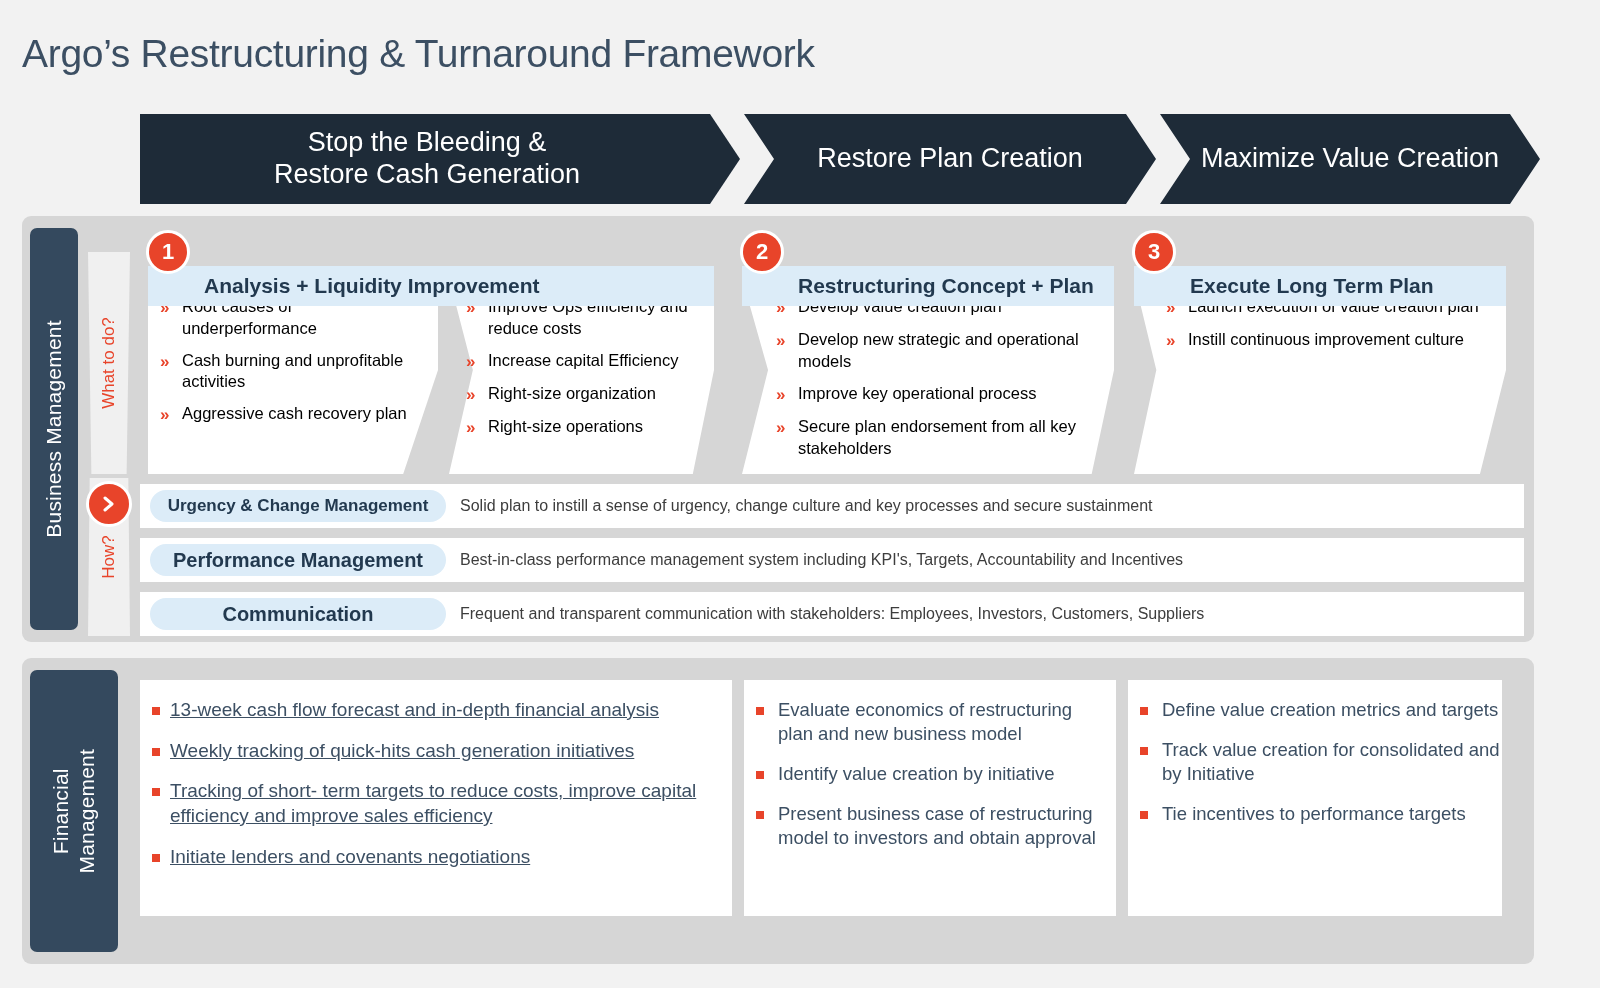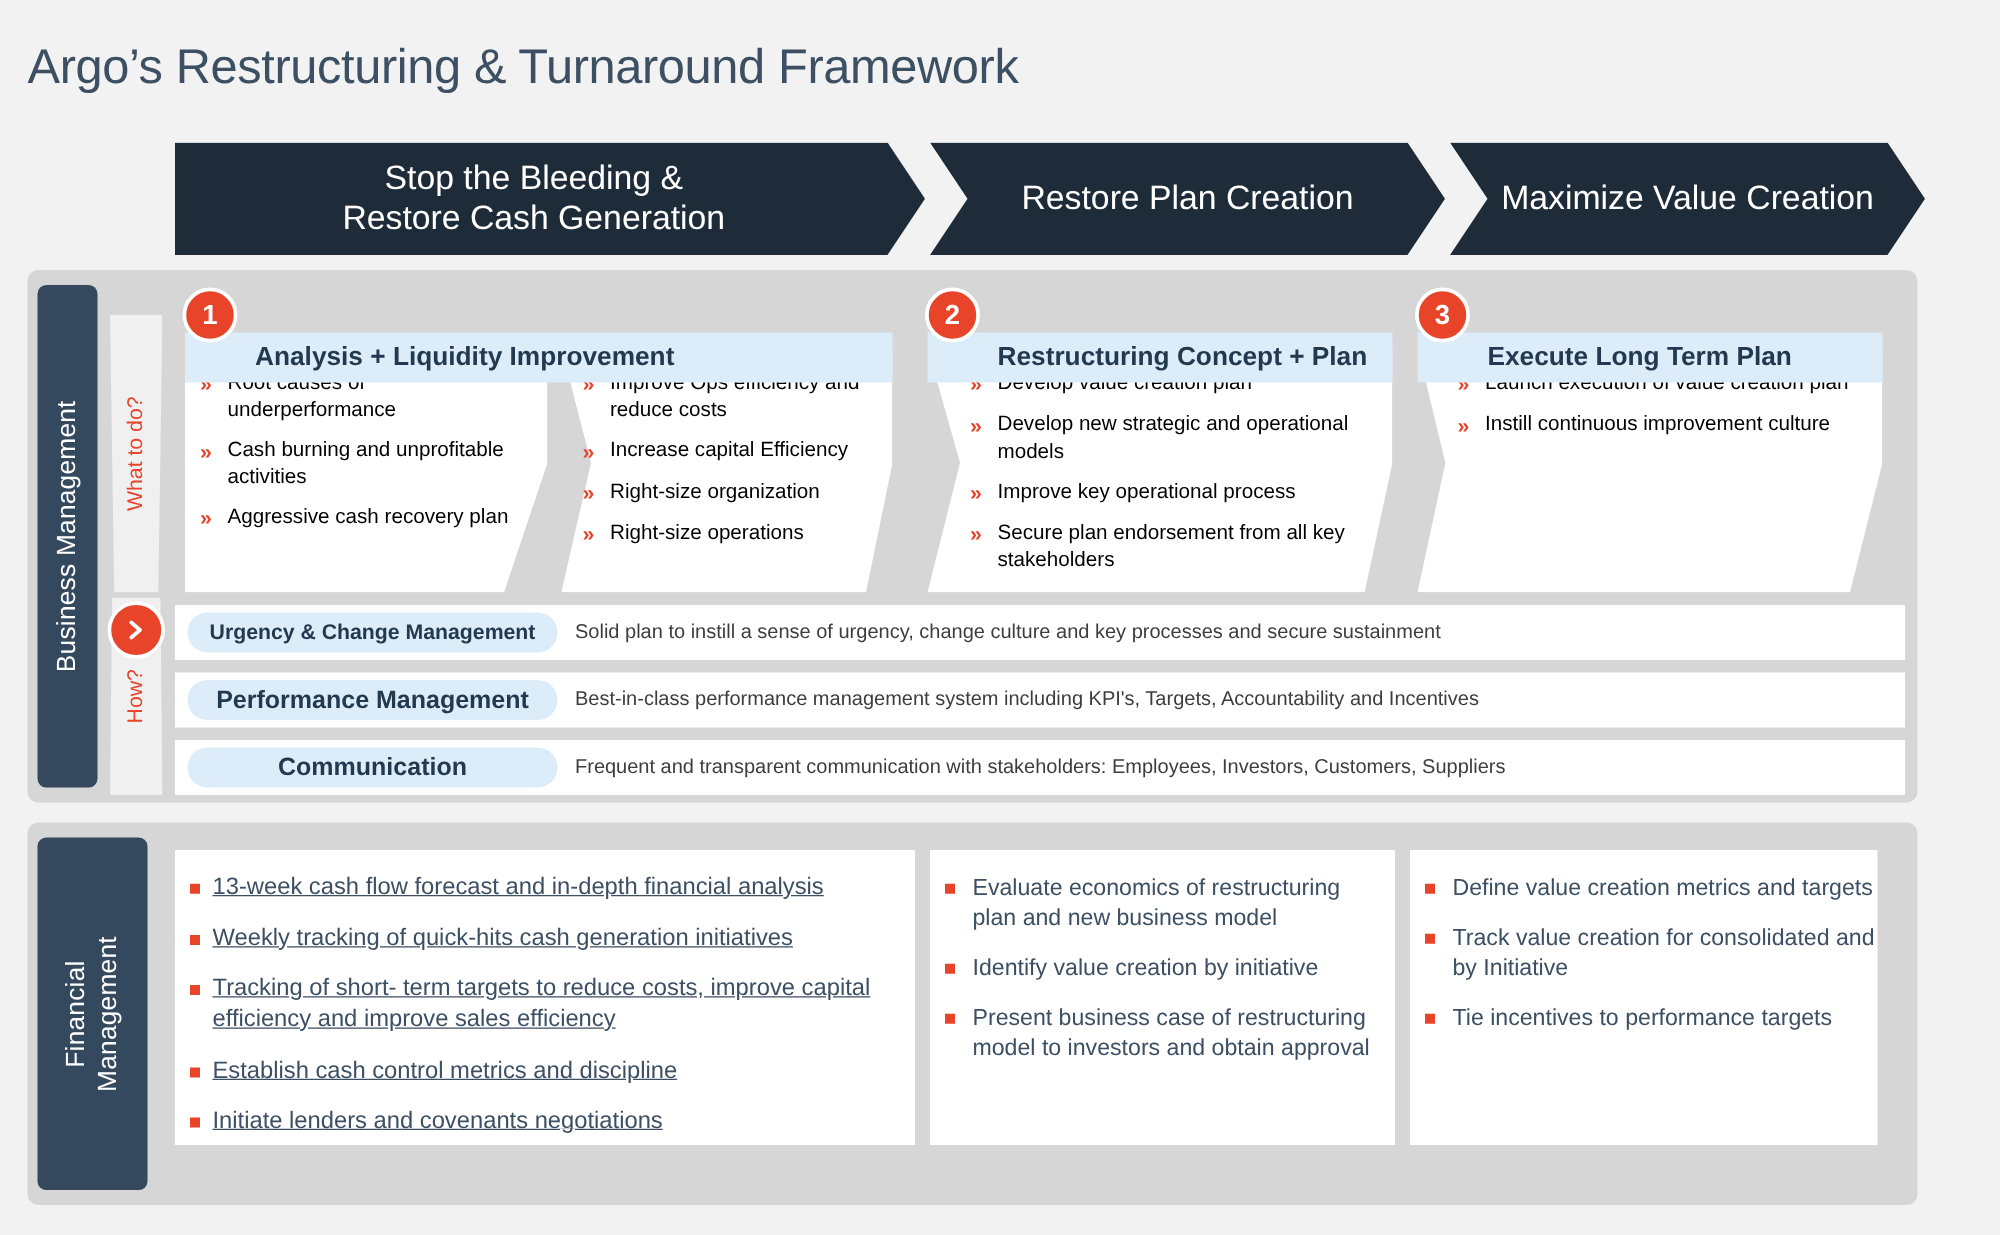--- a/index.html
+++ b/index.html
@@ -331,26 +331,20 @@
       <div class="frow">
         <div class="fmark">
           <span class="fsq"></span>
         </div>
         <div class="ftxt">Tracking of short- term targets to reduce costs, improve capital efficiency and improve sales efficiency</div>
       </div>
       <div class="frow">
         <div class="fmark">
           <span class="fsq"></span>
         </div>
-        <div class="ftxt">Establish cash control metrics and discipline</div>
-      </div>
-      <div class="frow">
-        <div class="fmark">
-          <span class="fsq"></span>
-        </div>
         <div class="ftxt">Initiate lenders and covenants negotiations</div>
       </div>
     </div>
   <div class="flist fl2">
       <div class="frow">
         <div class="fmark">
           <span class="fsq"></span>
         </div>
         <div class="ftxt">Evaluate economics of restructuring plan and new business model</div>
       </div>

